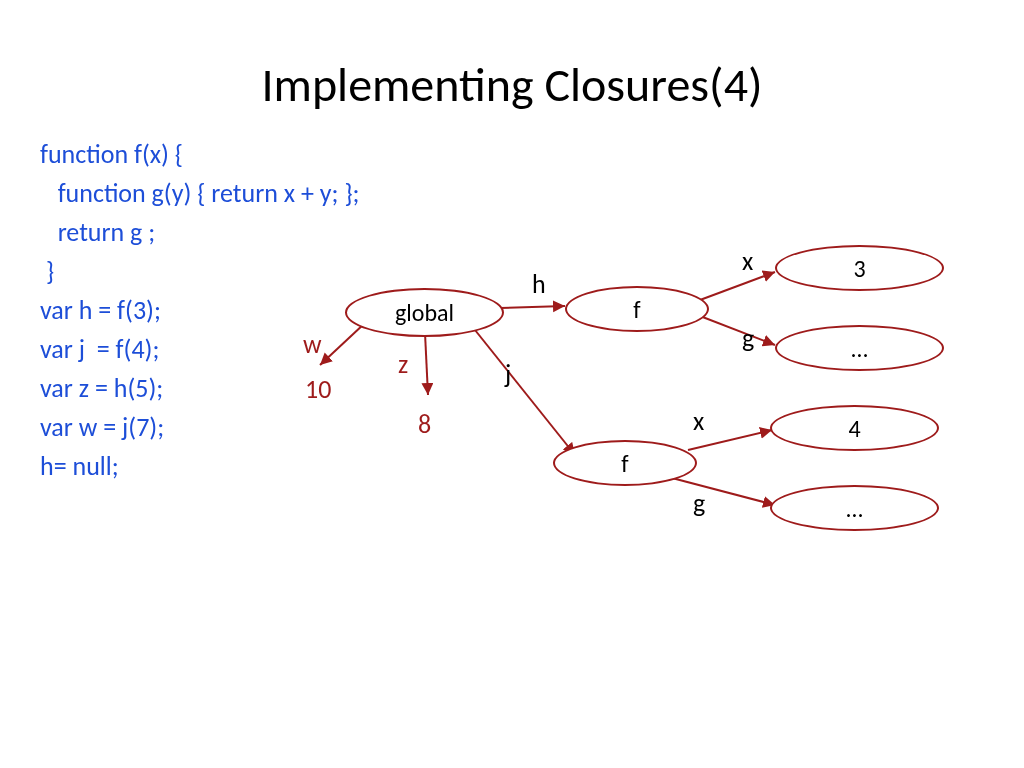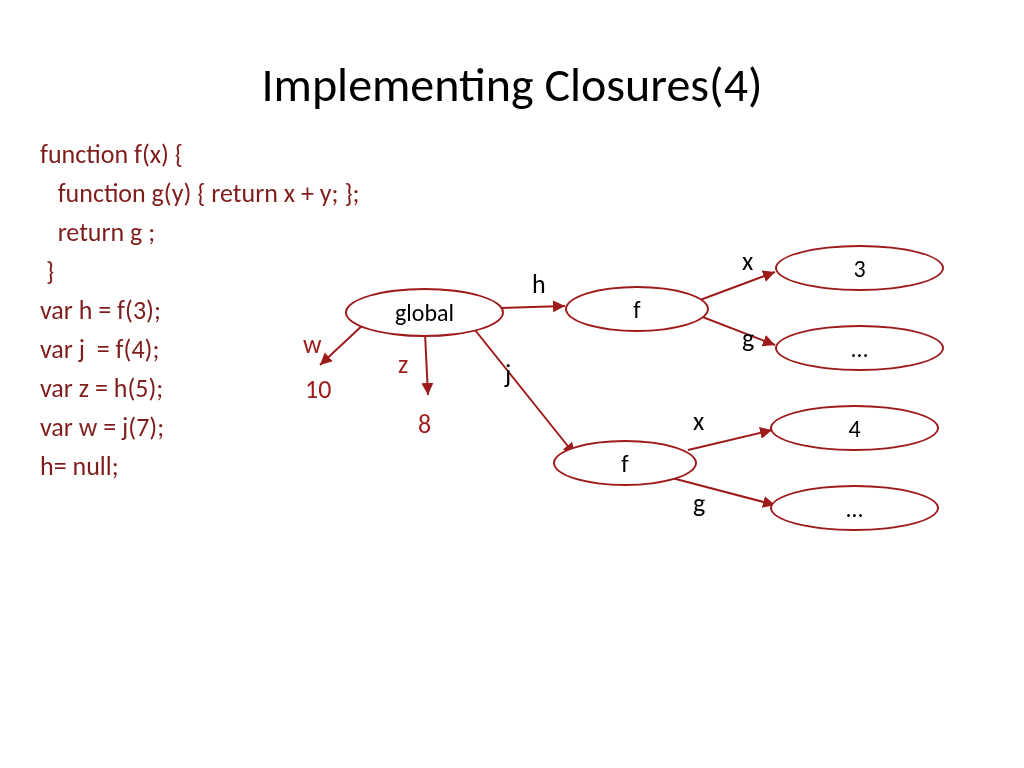--- a/index.html
+++ b/index.html
@@ -23,21 +23,21 @@
     width: 1024px;
     text-align: center;
     font-size: 48px;
     color: #000;
   }
   .code {
     position: absolute;
     left: 40px;
     top: 135px;
     font-size: 26px;
-    color: #7f1d1d;
+    color: #1d4ed8;
     line-height: 1.5;
     white-space: pre;
   }
   .diagram {
     position: absolute;
     left: 0;
     top: 0;
     width: 1024px;
     height: 768px;
   }

